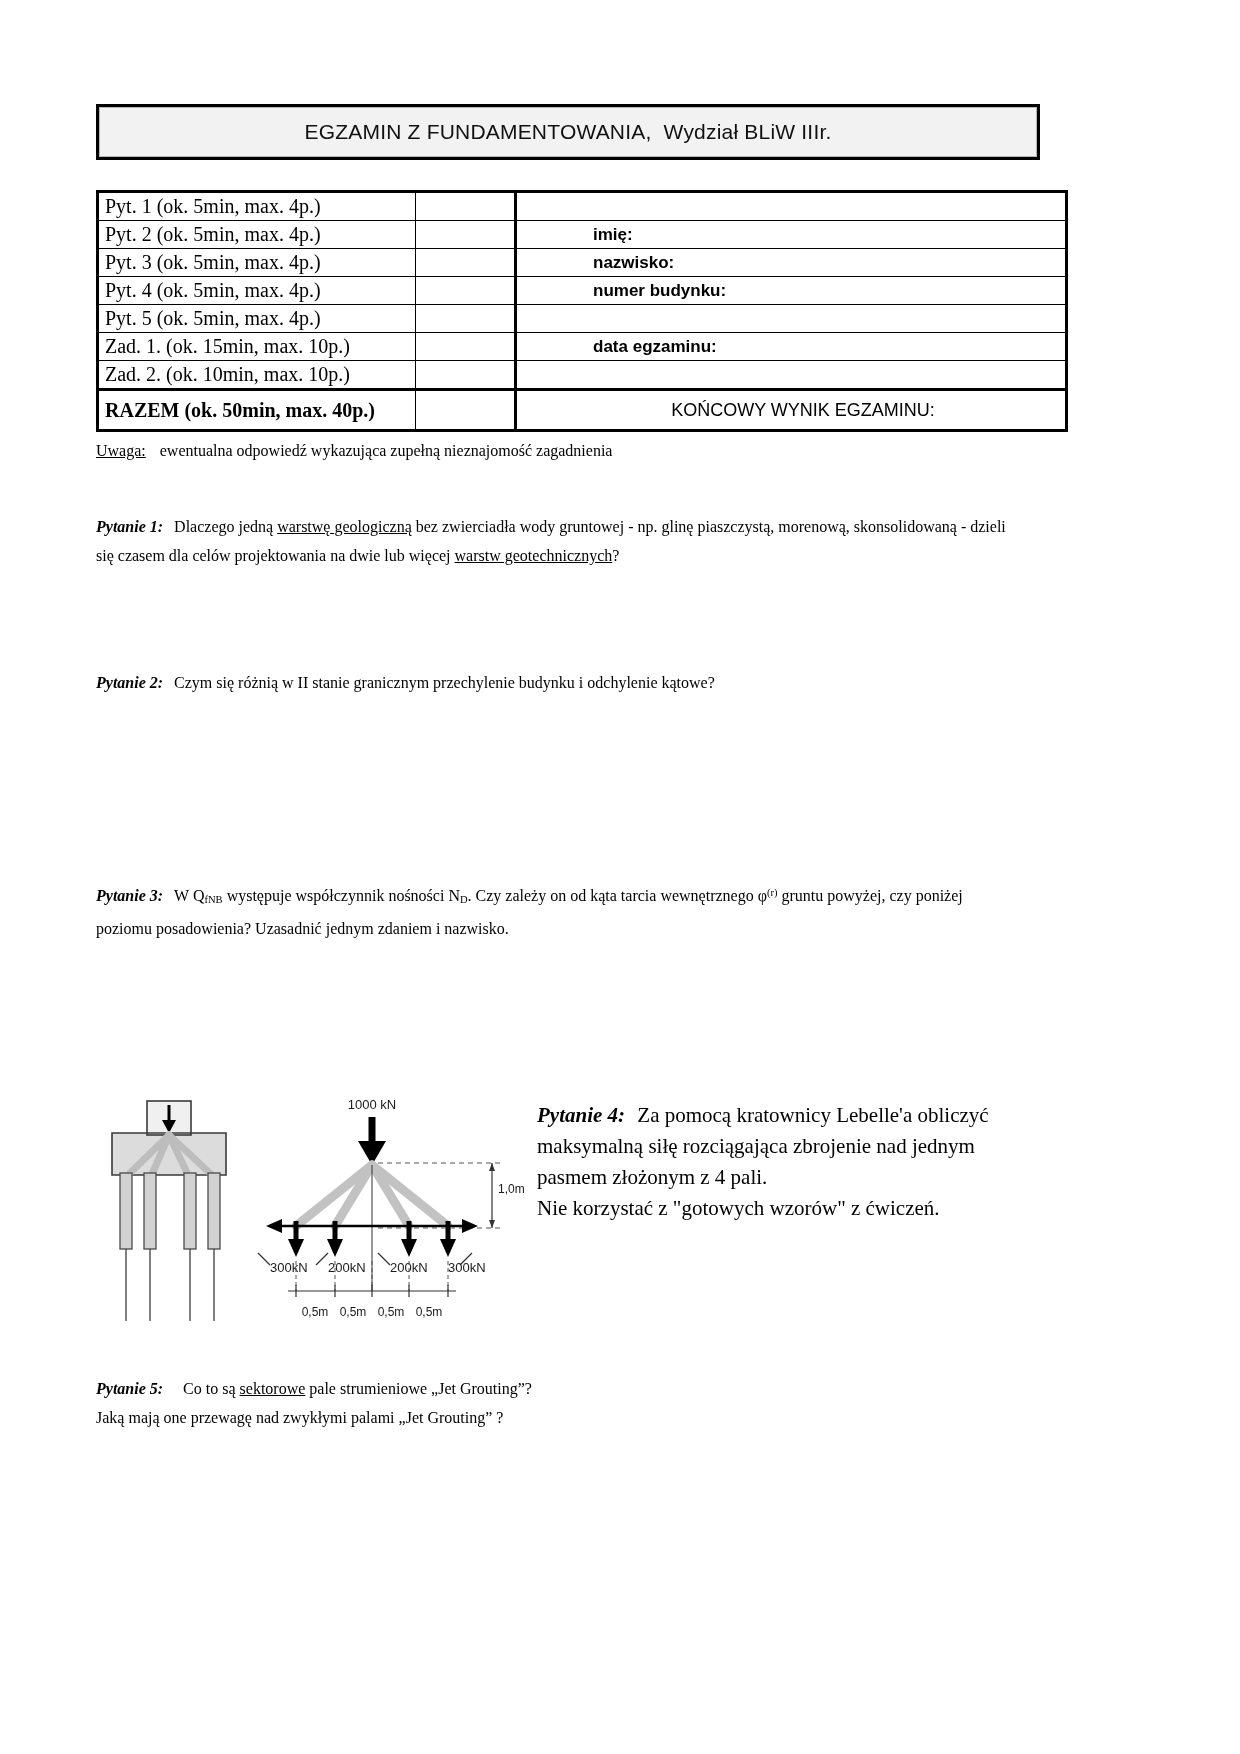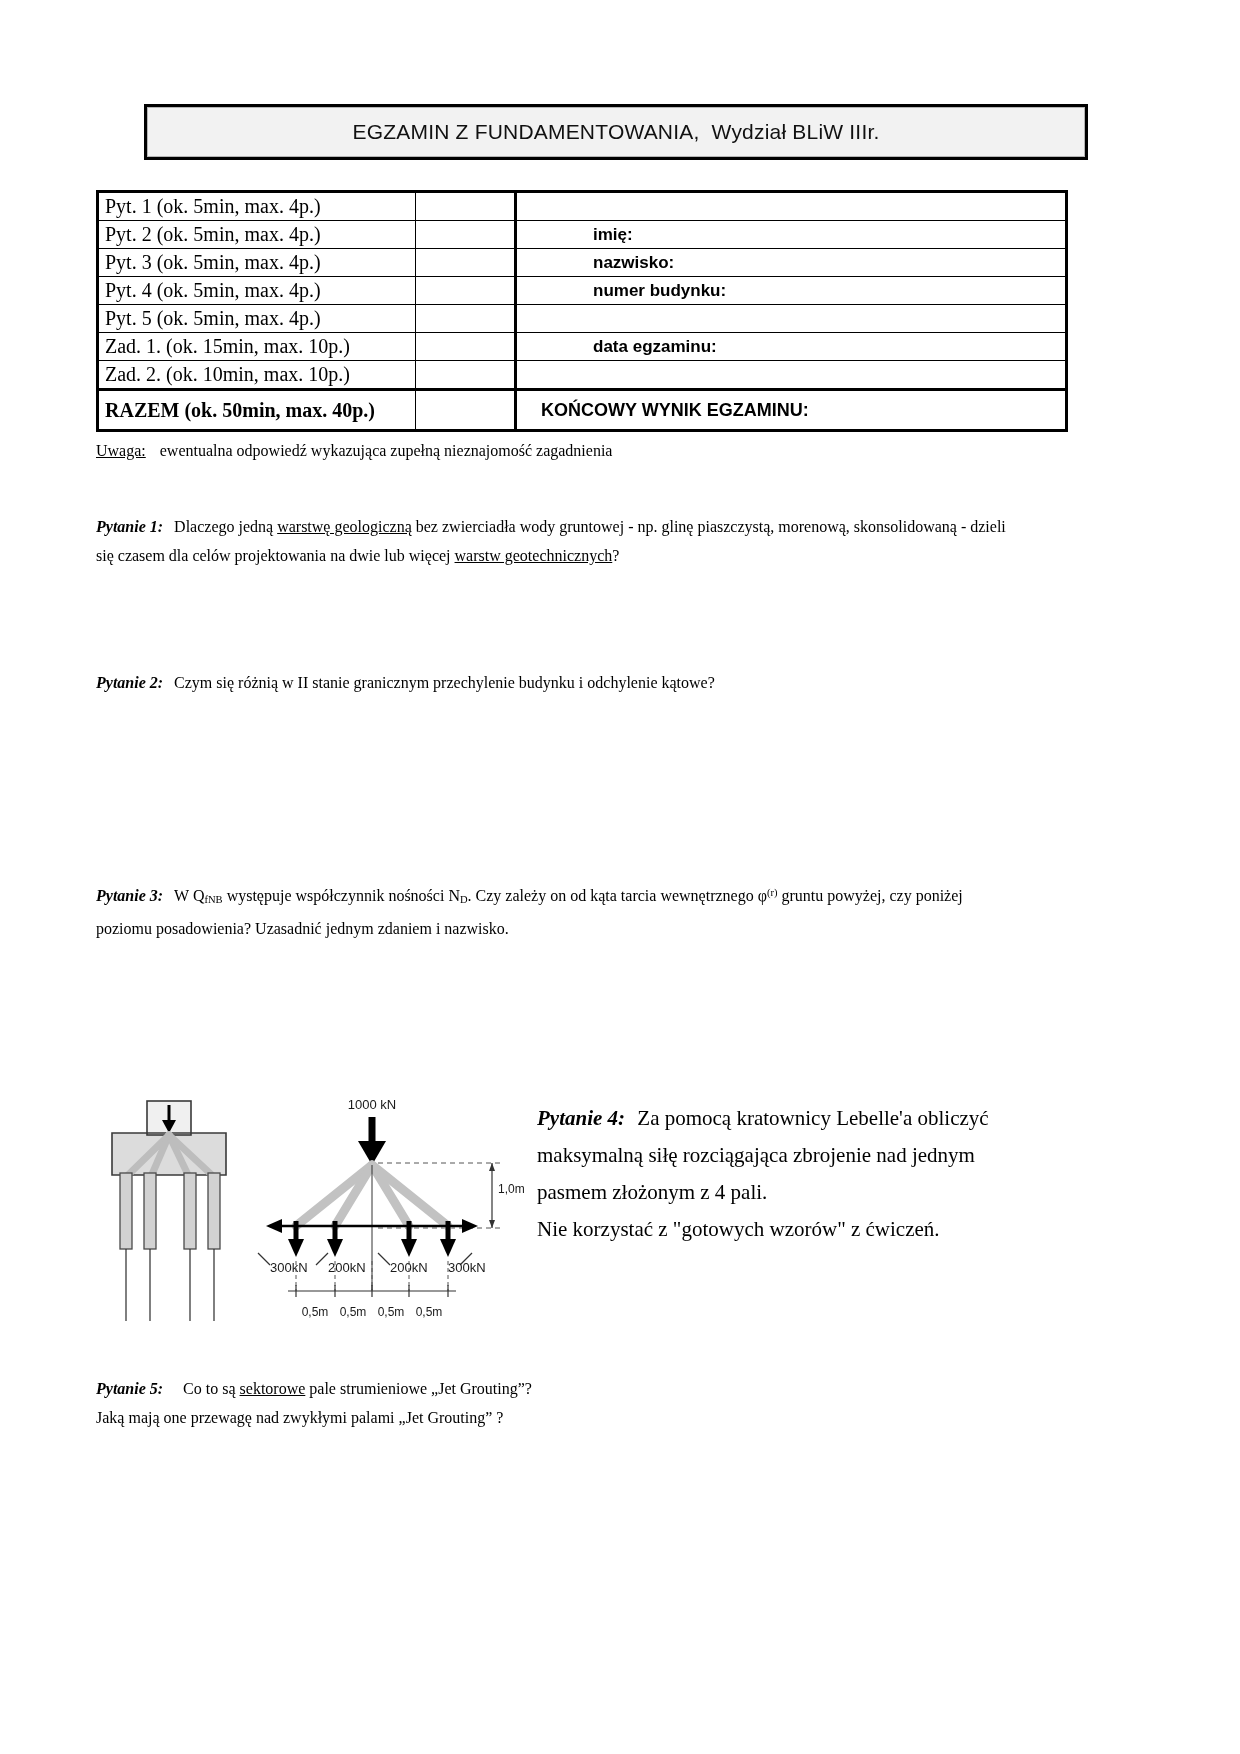--- a/index.html
+++ b/index.html
@@ -29,21 +29,20 @@
     left: 96px;
     top: 104px;
     width: 944px;
     height: 56px;
     border: 3px solid #000;
     background: #f2f2f2;
     box-sizing: border-box;
     display: flex;
     align-items: center;
     justify-content: center;
-    margin-left: 48px;
   }
   .title-banner .inner {
     border: 1px solid #b5b5b5;
     width: 100%;
     height: 100%;
     display: flex;
     align-items: center;
     justify-content: center;
     box-sizing: border-box;
   }
@@ -85,24 +84,25 @@
   .info-label {
     font-family: "Liberation Sans", sans-serif;
     font-weight: bold;
     font-size: 17px;
     display: block;
     text-align: left;
     padding-left: 70px;
   }
   .total-label {
     font-family: "Liberation Sans", sans-serif;
-    font-weight: bold;
+    font-weight: normal;
     font-size: 18px;
     padding-left: 18px;
     display: block;
+    text-align: center;
   }
   .total-task { font-size: 21px; font-weight: bold; }
 
   
   .para {
     position: absolute;
     font-family: "Liberation Serif", serif;
     font-size: 16px;
     line-height: 29px;
     color: #000;
@@ -132,21 +132,21 @@
     fill: #1a1a1a;
   }
 
   
   .q4 {
     position: absolute;
     left: 537px;
     top: 1100px;
     width: 470px;
     font-size: 21px;
-    line-height: 37px;
+    line-height: 31px;
   }
 </style>
 </head>
 <body>
 
 <div class="page">
 
   <div class="title-banner">
     <div class="inner">
       <span class="title-text">EGZAMIN Z FUNDAMENTOWANIA,  Wydział BLiW IIIr.</span>

